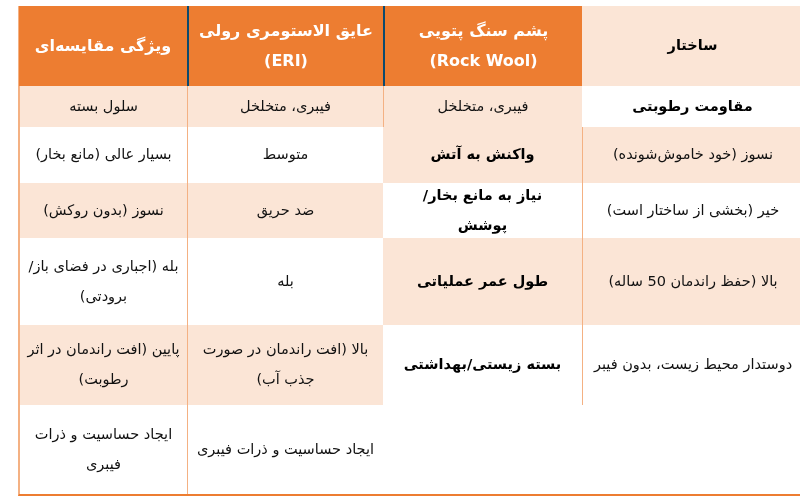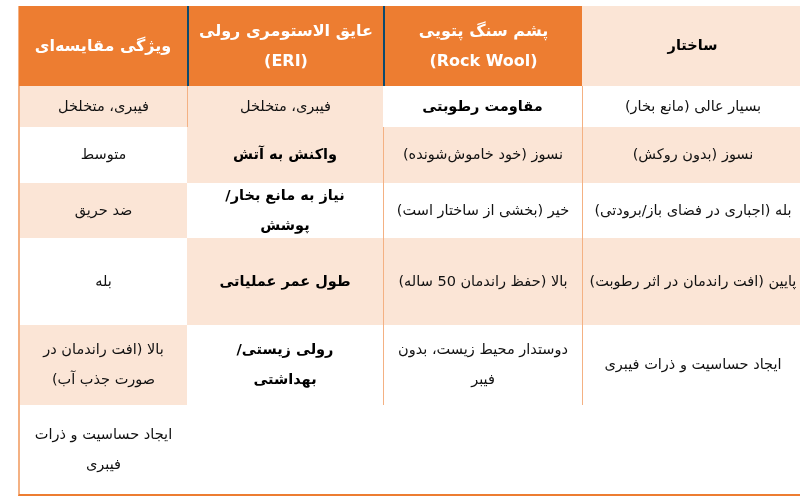--- a/index.html
+++ b/index.html
@@ -72,20 +72,21 @@
 <body>
 
 <div class="page">
   <div class="tbl">
 
     <div class="cell hdr">ویژگی مقایسه‌ای</div>
     <div class="cell hdr hdr-sep">عایق الاستومری رولی (ERI)</div>
     <div class="cell hdr hdr-sep">پشم سنگ پتویی (Rock Wool)</div>
 
     <div class="cell feat alt">ساختار</div>
+    <div class="cell alt vline">سلول بسته</div>
     <div class="cell alt vline">فیبری، متخلخل</div>
     <div class="cell alt vline">فیبری، متخلخل</div>
 
     <div class="cell feat white">مقاومت رطوبتی</div>
     <div class="cell white vline">بسیار عالی (مانع بخار)</div>
     <div class="cell white vline">متوسط</div>
 
     <div class="cell feat alt">واکنش به آتش</div>
     <div class="cell alt vline">نسوز (خود خاموش‌شونده)</div>
     <div class="cell alt vline">نسوز (بدون روکش)</div>
@@ -94,19 +95,19 @@
     <div class="cell feat white">نیاز به مانع بخار/پوشش</div>
     <div class="cell white vline">خیر (بخشی از ساختار است)</div>
     <div class="cell white vline">بله (اجباری در فضای باز/برودتی)</div>
     <div class="cell white vline">بله</div>
 
     <div class="cell feat alt">طول عمر عملیاتی</div>
     <div class="cell alt vline">بالا (حفظ راندمان 50 ساله)</div>
     <div class="cell alt vline">پایین (افت راندمان در اثر رطوبت)</div>
     <div class="cell alt vline">بالا (افت راندمان در صورت جذب آب)</div>
 
-    <div class="cell feat white">رولی زیستی/بهداشتی</div>
+    <div class="cell feat white">بسته زیستی/بهداشتی</div>
     <div class="cell white vline">دوستدار محیط زیست، بدون فیبر</div>
     <div class="cell white vline">ایجاد حساسیت و ذرات فیبری</div>
     <div class="cell white vline">ایجاد حساسیت و ذرات فیبری</div>
 
   </div>
 </div>
 
 </body></html>

